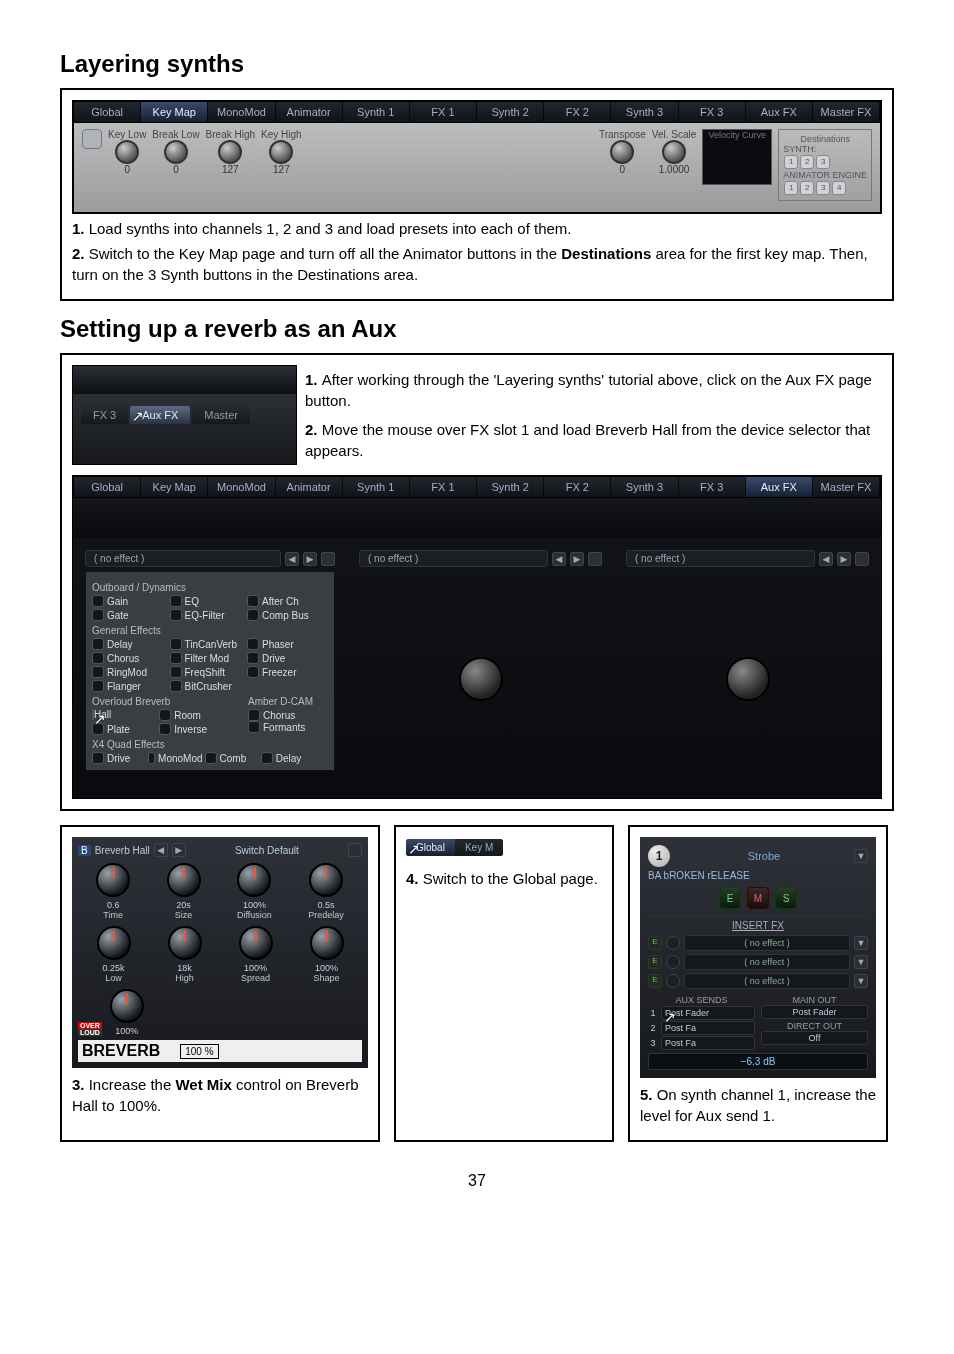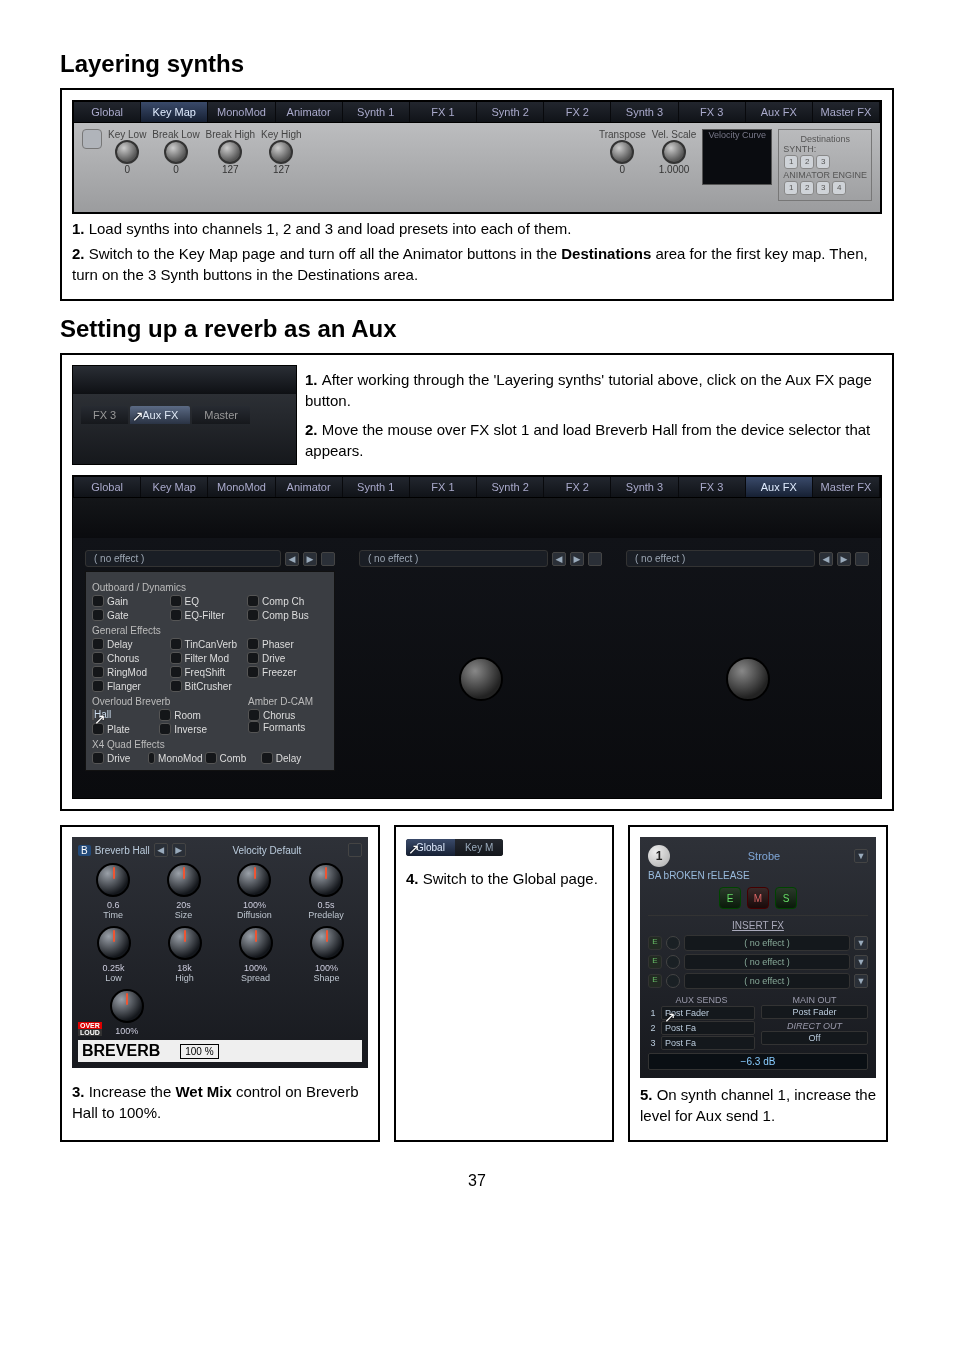--- a/index.html
+++ b/index.html
@@ -208,21 +208,21 @@
             <div class="fx-item">
                 <span class="fx-led"></span>
                 <span>Gain</span>
               </div>
             <div class="fx-item">
                 <span class="fx-led"></span>
                 <span>EQ</span>
               </div>
             <div class="fx-item">
                 <span class="fx-led"></span>
-                <span>Comp Ch</span>
+                <span>After Ch</span>
               </div>
             <div class="fx-item">
                 <span class="fx-led"></span>
                 <span>Gate</span>
               </div>
             <div class="fx-item">
                 <span class="fx-led"></span>
                 <span>EQ-Filter</span>
               </div>
             <div class="fx-item">
@@ -358,21 +358,21 @@
 </div>
 
 <div class="row-bottom">
   <div class="breverb-box">
     <div class="breverb-panel">
       <div class="breverb-head">
         <span style="background:#234a7a;color:#fff;padding:0 3px;border-radius:2px;">B</span>
         <span>Breverb Hall</span>
         <span class="arrow-btn">◀</span>
         <span class="arrow-btn">▶</span>
-        <span style="flex:1;text-align:center;">Velocity Default</span>
+        <span style="flex:1;text-align:center;">Switch Default</span>
         <span class="menu-icon"></span>
       </div>
       <div class="knob-row">
         <div class="kn">
             <div class="knob"></div>
             <div class="val">0.6</div>
             <div>Time</div>
           </div>
         <div class="kn">
             <div class="knob"></div>
@@ -420,21 +420,21 @@
         <div class="kn">
             <div class="knob"></div>
             <div class="val">100%</div>
           </div>
       </div>
       <div class="overloud">
         <b>BREVERB</b>
         <span class="wet-box">100 %</span>
       </div>
     </div>
-    <p class="step" style="margin-top:13px;"><b class="num">3. </b><span>Increase the </span><b>Wet Mix</b><span> control on Breverb Hall to 100%.</span></p>
+    <p class="step" style="margin-top:6px;"><b class="num">3. </b><span>Increase the </span><b>Wet Mix</b><span> control on Breverb Hall to 100%.</span></p>
   </div>
 
   <div class="mid-box">
     <div class="mini-tabs">
       <div class="mini-tab active cursor">Global</div>
       <div class="mini-tab">Key M</div>
     </div>
     <p class="step"><b class="num">4. </b><span>Switch to the Global page.</span></p>
   </div>
 
@@ -484,21 +484,21 @@
               <span class="post">Post Fa</span>
             </div>
           <div class="aux-row">
               <span class="aux-num">3</span>
               <span class="post">Post Fa</span>
             </div>
         </div>
         <div class="aux-col">
           <div class="aux-title">MAIN OUT</div>
           <div class="post" style="text-align:center;">Post Fader</div>
-          <div class="aux-title" style="margin-top:2px;font-style:italic;">DIRECT OUT</div>
+          <div class="aux-title" style="margin-top:2px;">DIRECT OUT</div>
           <div class="post" style="text-align:center;">Off</div>
         </div>
       </div>
       <div class="db-read">−6.3 dB</div>
     </div>
     <p class="step" style="margin-top:6px;"><b class="num">5. </b><span>On synth channel 1, increase the level for Aux send 1.</span></p>
   </div>
 </div>
 
 <div class="page-number">37</div>

